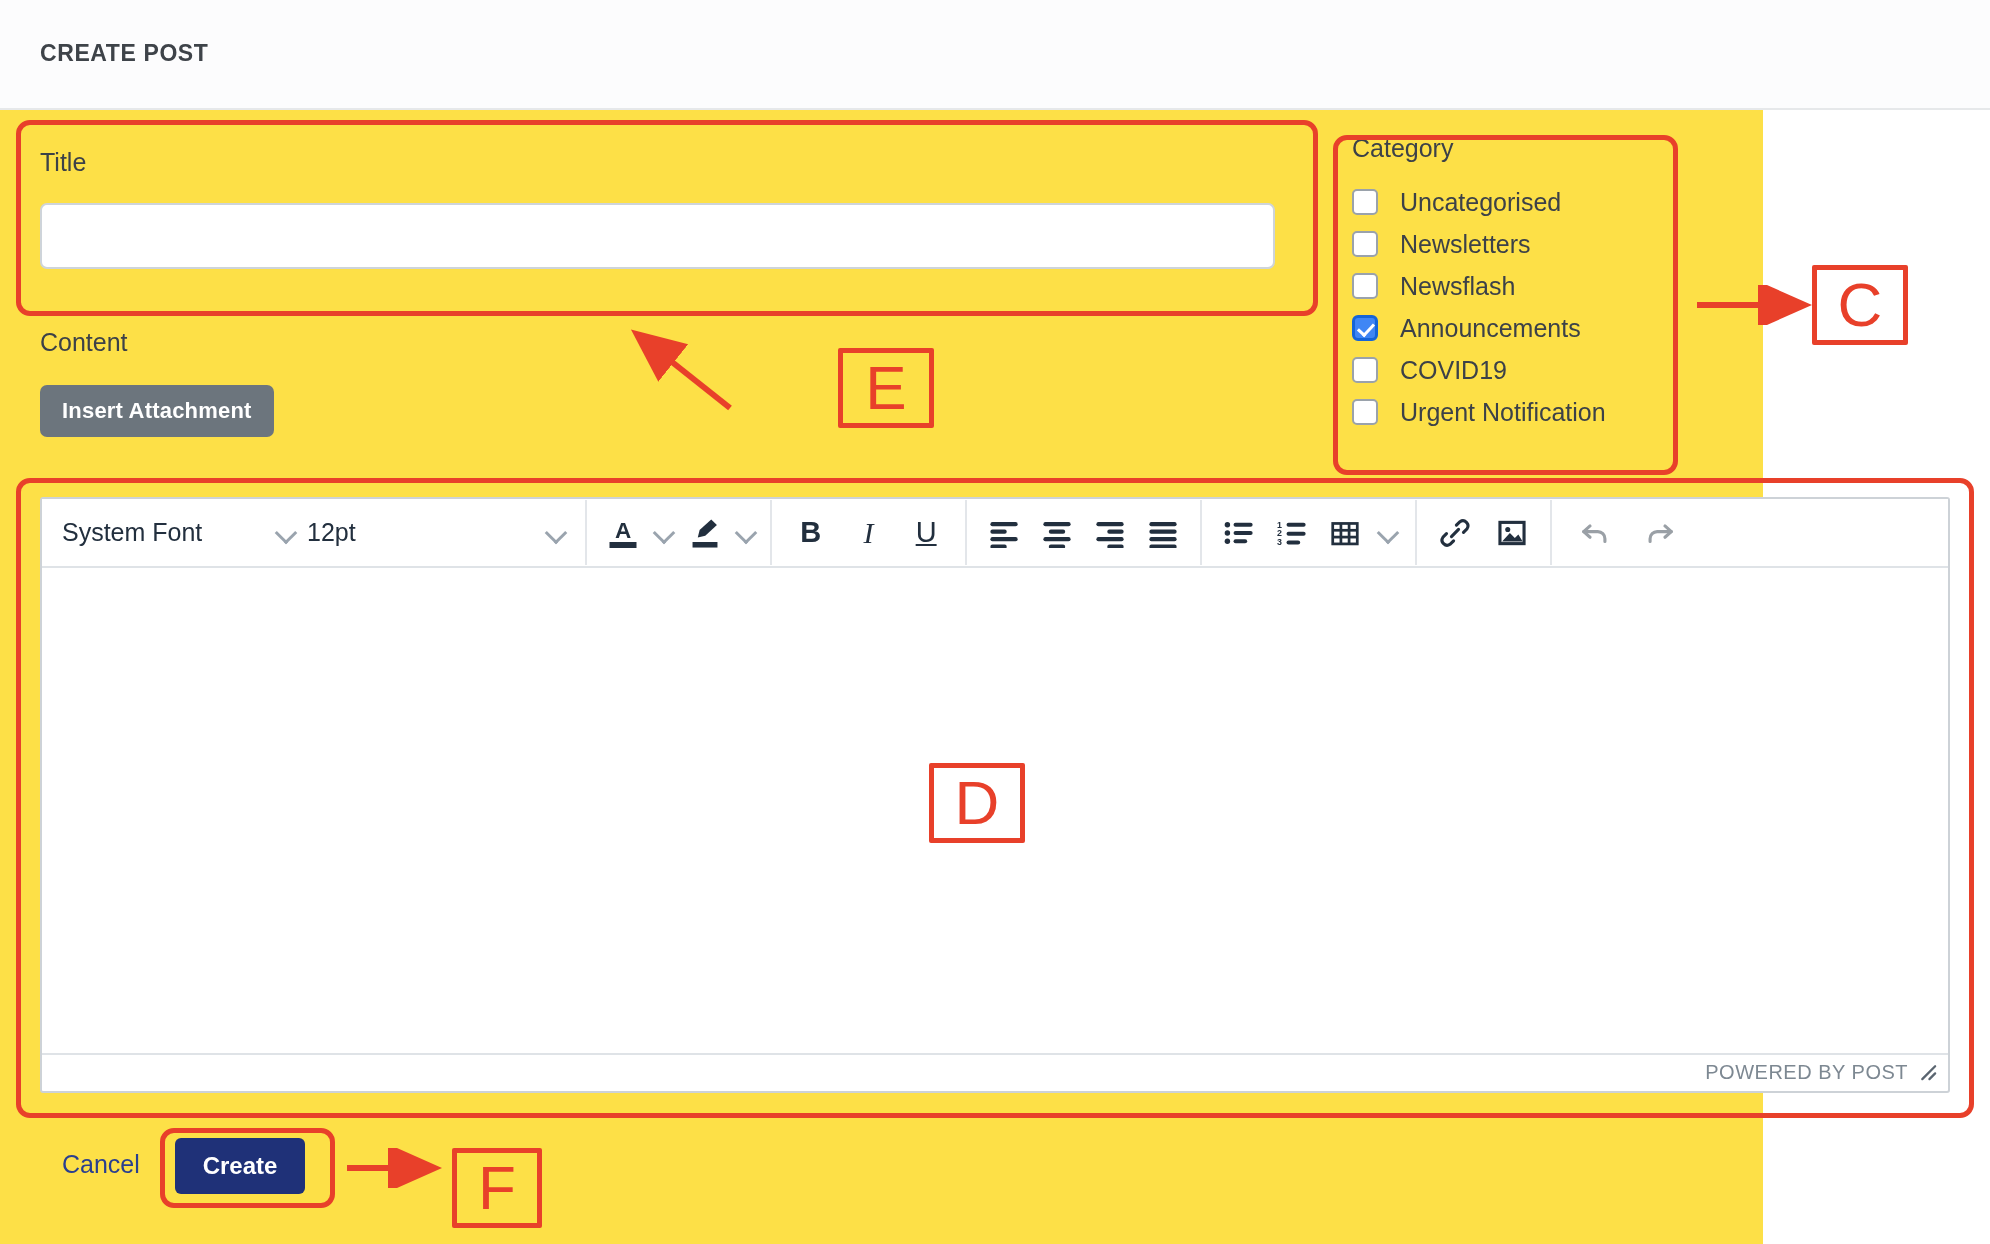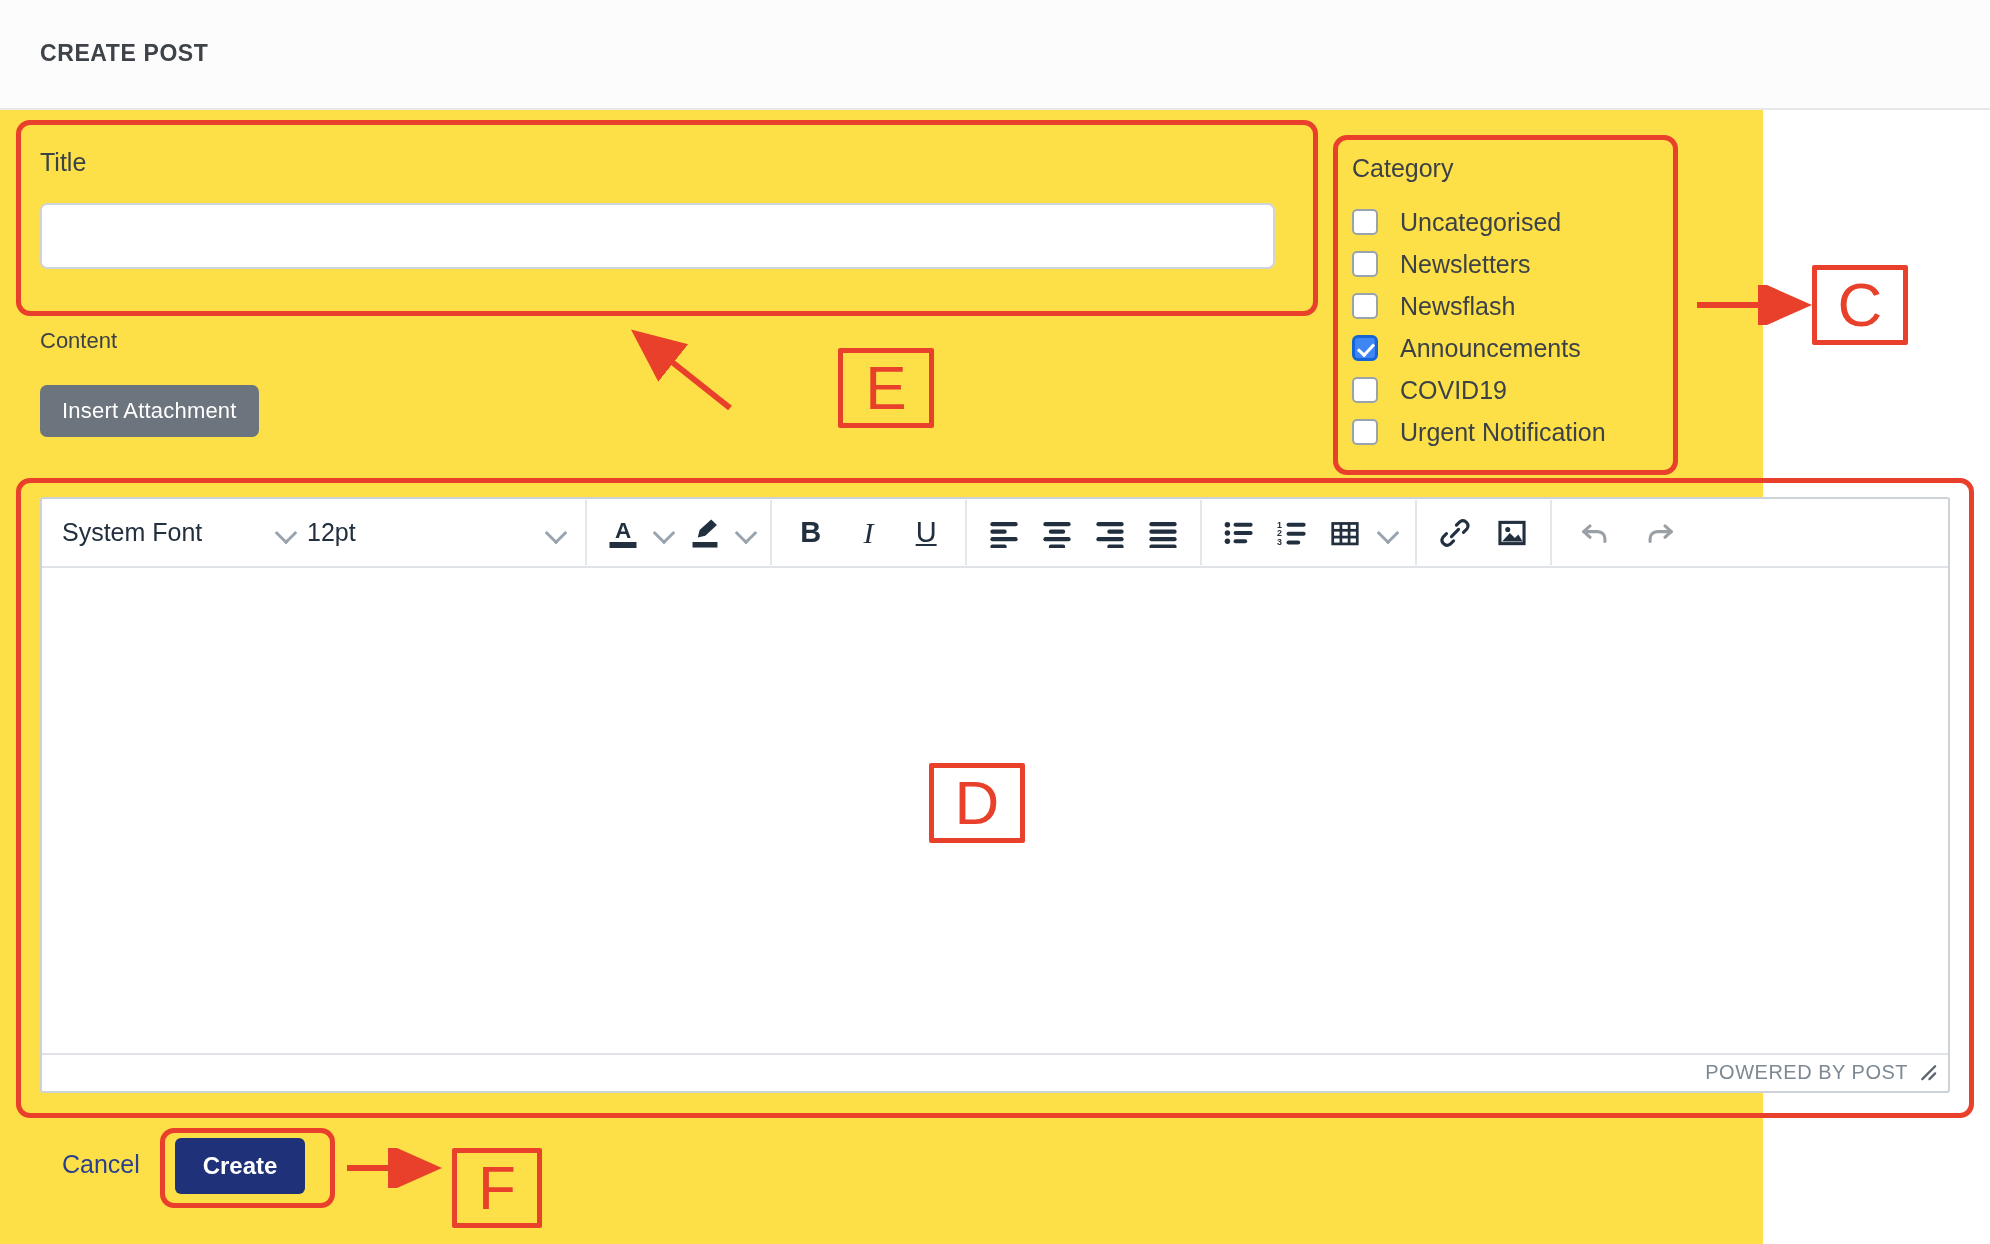--- a/index.html
+++ b/index.html
@@ -59,43 +59,43 @@
     color: #3c4148;
     padding: 0 16px;
     font-family: "Liberation Sans", sans-serif;
     outline: none;
   }
 
   
   .content-label {
     position: absolute;
     left: 40px; top: 328px;
-    font-size: 22px;
+    font-size: 25px;
     color: #3c4148;
   }
   .attach-btn {
     position: absolute;
     left: 40px; top: 385px;
     height: 52px;
     padding: 0 22px;
     background: #6c757d;
     color: #ffffff;
     border: none;
     border-radius: 7px;
     font-size: 22px;
-    font-weight: normal;
+    font-weight: bold;
     font-family: "Liberation Sans", sans-serif;
     cursor: pointer;
     letter-spacing: 0.2px;
   }
 
   
   .category-panel {
     position: absolute;
-    left: 1352px; top: 154px;
+    left: 1352px; top: 134px;
     width: 320px;
   }
   .category-title {
     font-size: 25px;
     color: #3c4148;
     margin-bottom: 18px;
   }
   .cat-row {
     display: flex;
     align-items: center;

